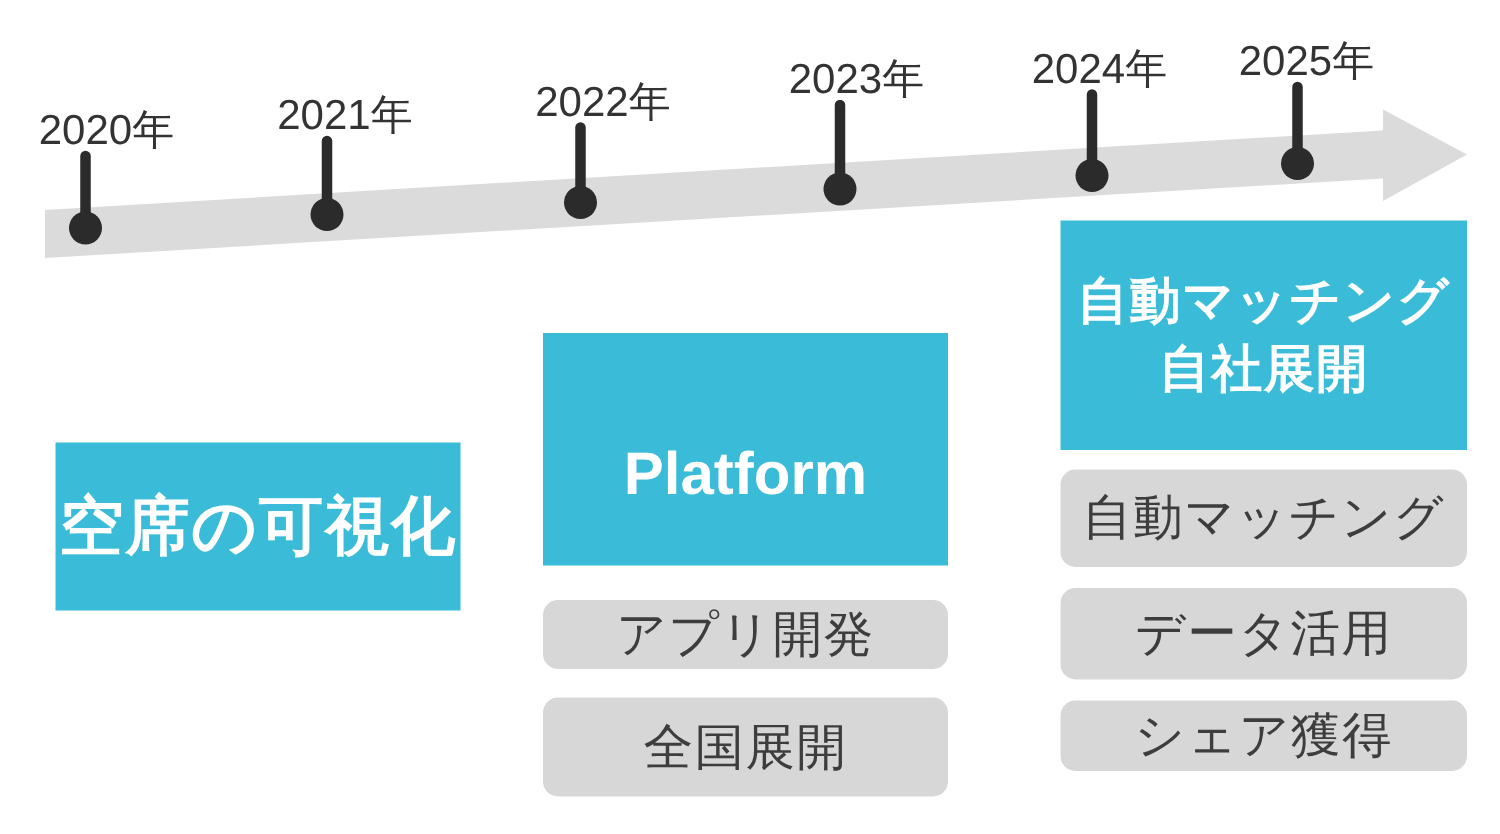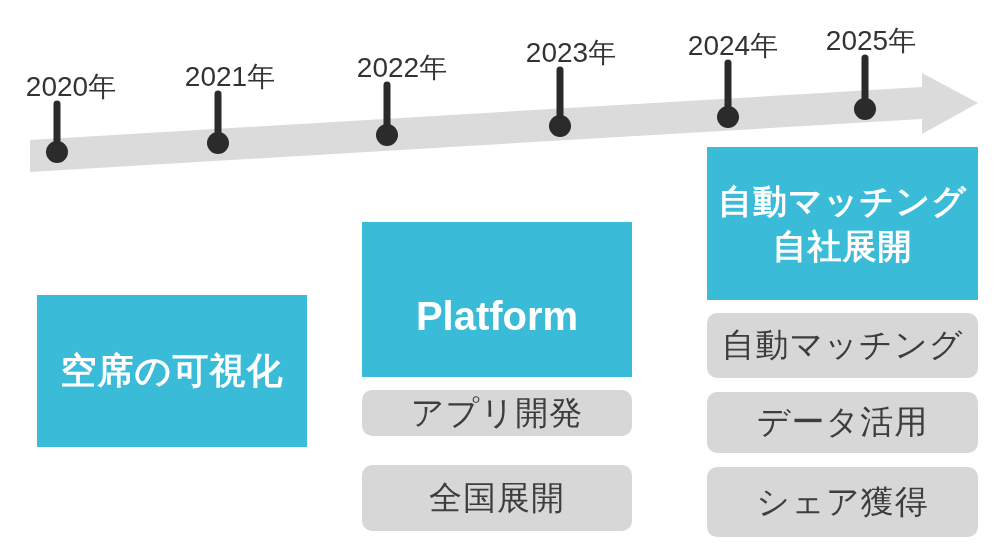--- a/index.html
+++ b/index.html
@@ -30,43 +30,43 @@
     flex-direction: column;
     align-items: center;
     justify-content: center;
     text-align: center;
     font-weight: 700;
     line-height: 1.32;
     letter-spacing: 1px;
   }
   .heading span { display: block; }
 
-  #g1-heading { left: 37px;  top: 295px; width: 270px; height: 152px; font-size: 36px; }
+  #g1-heading { left: 37px;  top: 295px; width: 270px; height: 112px; font-size: 43px; }
   #g2-heading { left: 362px; top: 222px; width: 270px; height: 155px; font-size: 36px; }
   #g2-heading .latin-line { font-size: 40px; letter-spacing: 0; margin-top: 33px; }
   #g3-heading { left: 707px; top: 147px; width: 271px; height: 153px; font-size: 34px; }
 
   .pill {
     position: absolute;
     background: var(--pill);
     border-radius: 10px;
     display: flex;
     align-items: center;
     justify-content: center;
     font-size: 33px;
     font-weight: 500;
     letter-spacing: 1px;
     color: var(--pill-text);
   }
   #g1-pill1 { left: 37px;  top: 462px; width: 270px; height: 66px; }
-  #g2-pill1 { left: 362px; top: 390px; width: 270px; height: 46px; text-align: center; }
+  #g2-pill1 { left: 362px; top: 400px; width: 270px; height: 46px; text-align: center; }
   #g2-pill2 { left: 362px; top: 465px; width: 270px; height: 66px; }
   #g3-pill1 { left: 707px; top: 313px; width: 271px; height: 65px; }
   #g3-pill2 { left: 707px; top: 392px; width: 271px; height: 61px; }
-  #g3-pill3 { left: 707px; top: 467px; width: 271px; height: 70px; }
+  #g3-pill3 { left: 707px; top: 467px; width: 271px; height: 47px; }
 </style>
 </head>
 <body>
 
 <div class="canvas">
 
   <svg class="timeline-svg" width="1000" height="200" viewBox="0 0 1000 200">
     <polygon fill="#DBDBDB" points="30,140 922,87 922,73 978,103 922,134 922,119 30,172"></polygon>
     <g id="year-marks">
         <line x1="57" y1="104" x2="57" y2="152" stroke="#2B2B2B" stroke-width="7" stroke-linecap="round"></line>

